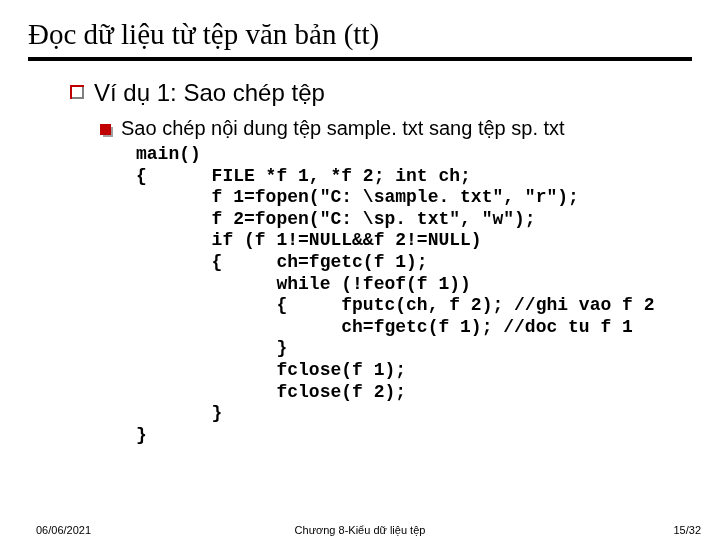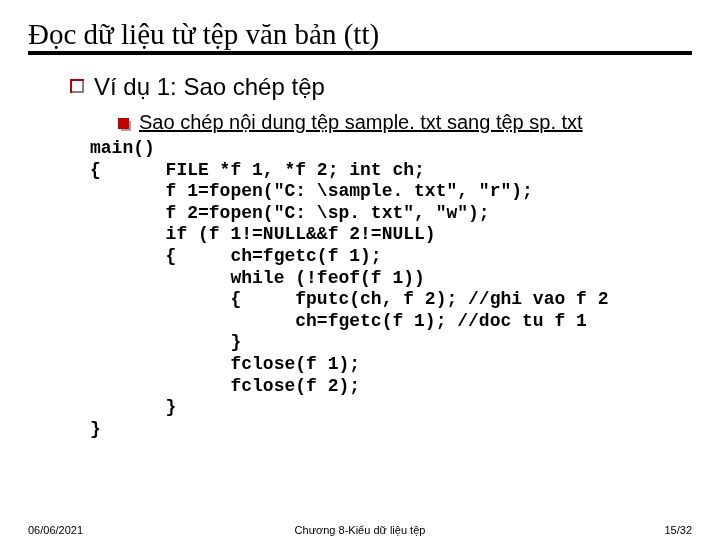--- a/index.html
+++ b/index.html
@@ -11,21 +11,21 @@
     position: relative;
     overflow: hidden;
   }
   .slide {
     padding: 18px 28px 0 28px;
   }
   .title {
     font-size: 29px;
     color: #000;
     font-weight: normal;
-    padding-bottom: 0;
+    padding-bottom: 6px;
     border-bottom: 4px solid #000;
     margin-bottom: 18px;
     font-family: "Times New Roman", serif;
     letter-spacing: 0px;
   }
   .lvl1 {
     display: flex;
     align-items: flex-start;
     gap: 10px;
     margin-left: 34px;
@@ -52,23 +52,22 @@
   }
   .lvl1-text {
     font-size: 24px;
     color: #000;
     font-family: Arial, sans-serif;
   }
   .lvl2 {
     display: flex;
     align-items: flex-start;
     gap: 10px;
-    margin-left: 90px;
+    margin-left: 72px;
     margin-bottom: 4px;
-    text-decoration: underline;
   }
   .bullet-sq-solid {
     width: 11px;
     height: 11px;
     background: #c00000;
     flex: 0 0 auto;
     margin-top: 7px;
     position: relative;
   }
   .bullet-sq-solid::after {
@@ -84,36 +83,36 @@
   .lvl2-text {
     font-size: 20px;
     color: #000;
     font-family: Arial, sans-serif;
   }
   .code {
     font-family: "Courier New", monospace;
     font-size: 18px;
     color: #000;
     white-space: pre;
-    margin-left: 62px;
+    margin-left: 108px;
     line-height: 1.2;
     font-weight: bold;
   }
   .footer {
     position: absolute;
     bottom: 16px;
     left: 0;
     width: 100%;
     font-size: 11px;
     color: #000;
     font-family: Arial, sans-serif;
   }
-  .footer-date { position: absolute; left: 28px; text-align: center; }
+  .footer-date { position: absolute; left: 36px; text-align: center; }
   .footer-center { position: absolute; left: 50%; transform: translateX(-50%); }
-  .footer-page { position: absolute; right: 28px; }
+  .footer-page { position: absolute; right: 19px; }
 </style>
 </head>
 <body>
 
 <div class="slide">
   <h1 class="title">Đọc dữ liệu từ tệp văn bản (tt)</h1>
 
   <div class="lvl1">
     <span class="bullet-sq-open"></span>
     <span class="lvl1-text">Ví dụ 1: Sao chép tệp</span>

